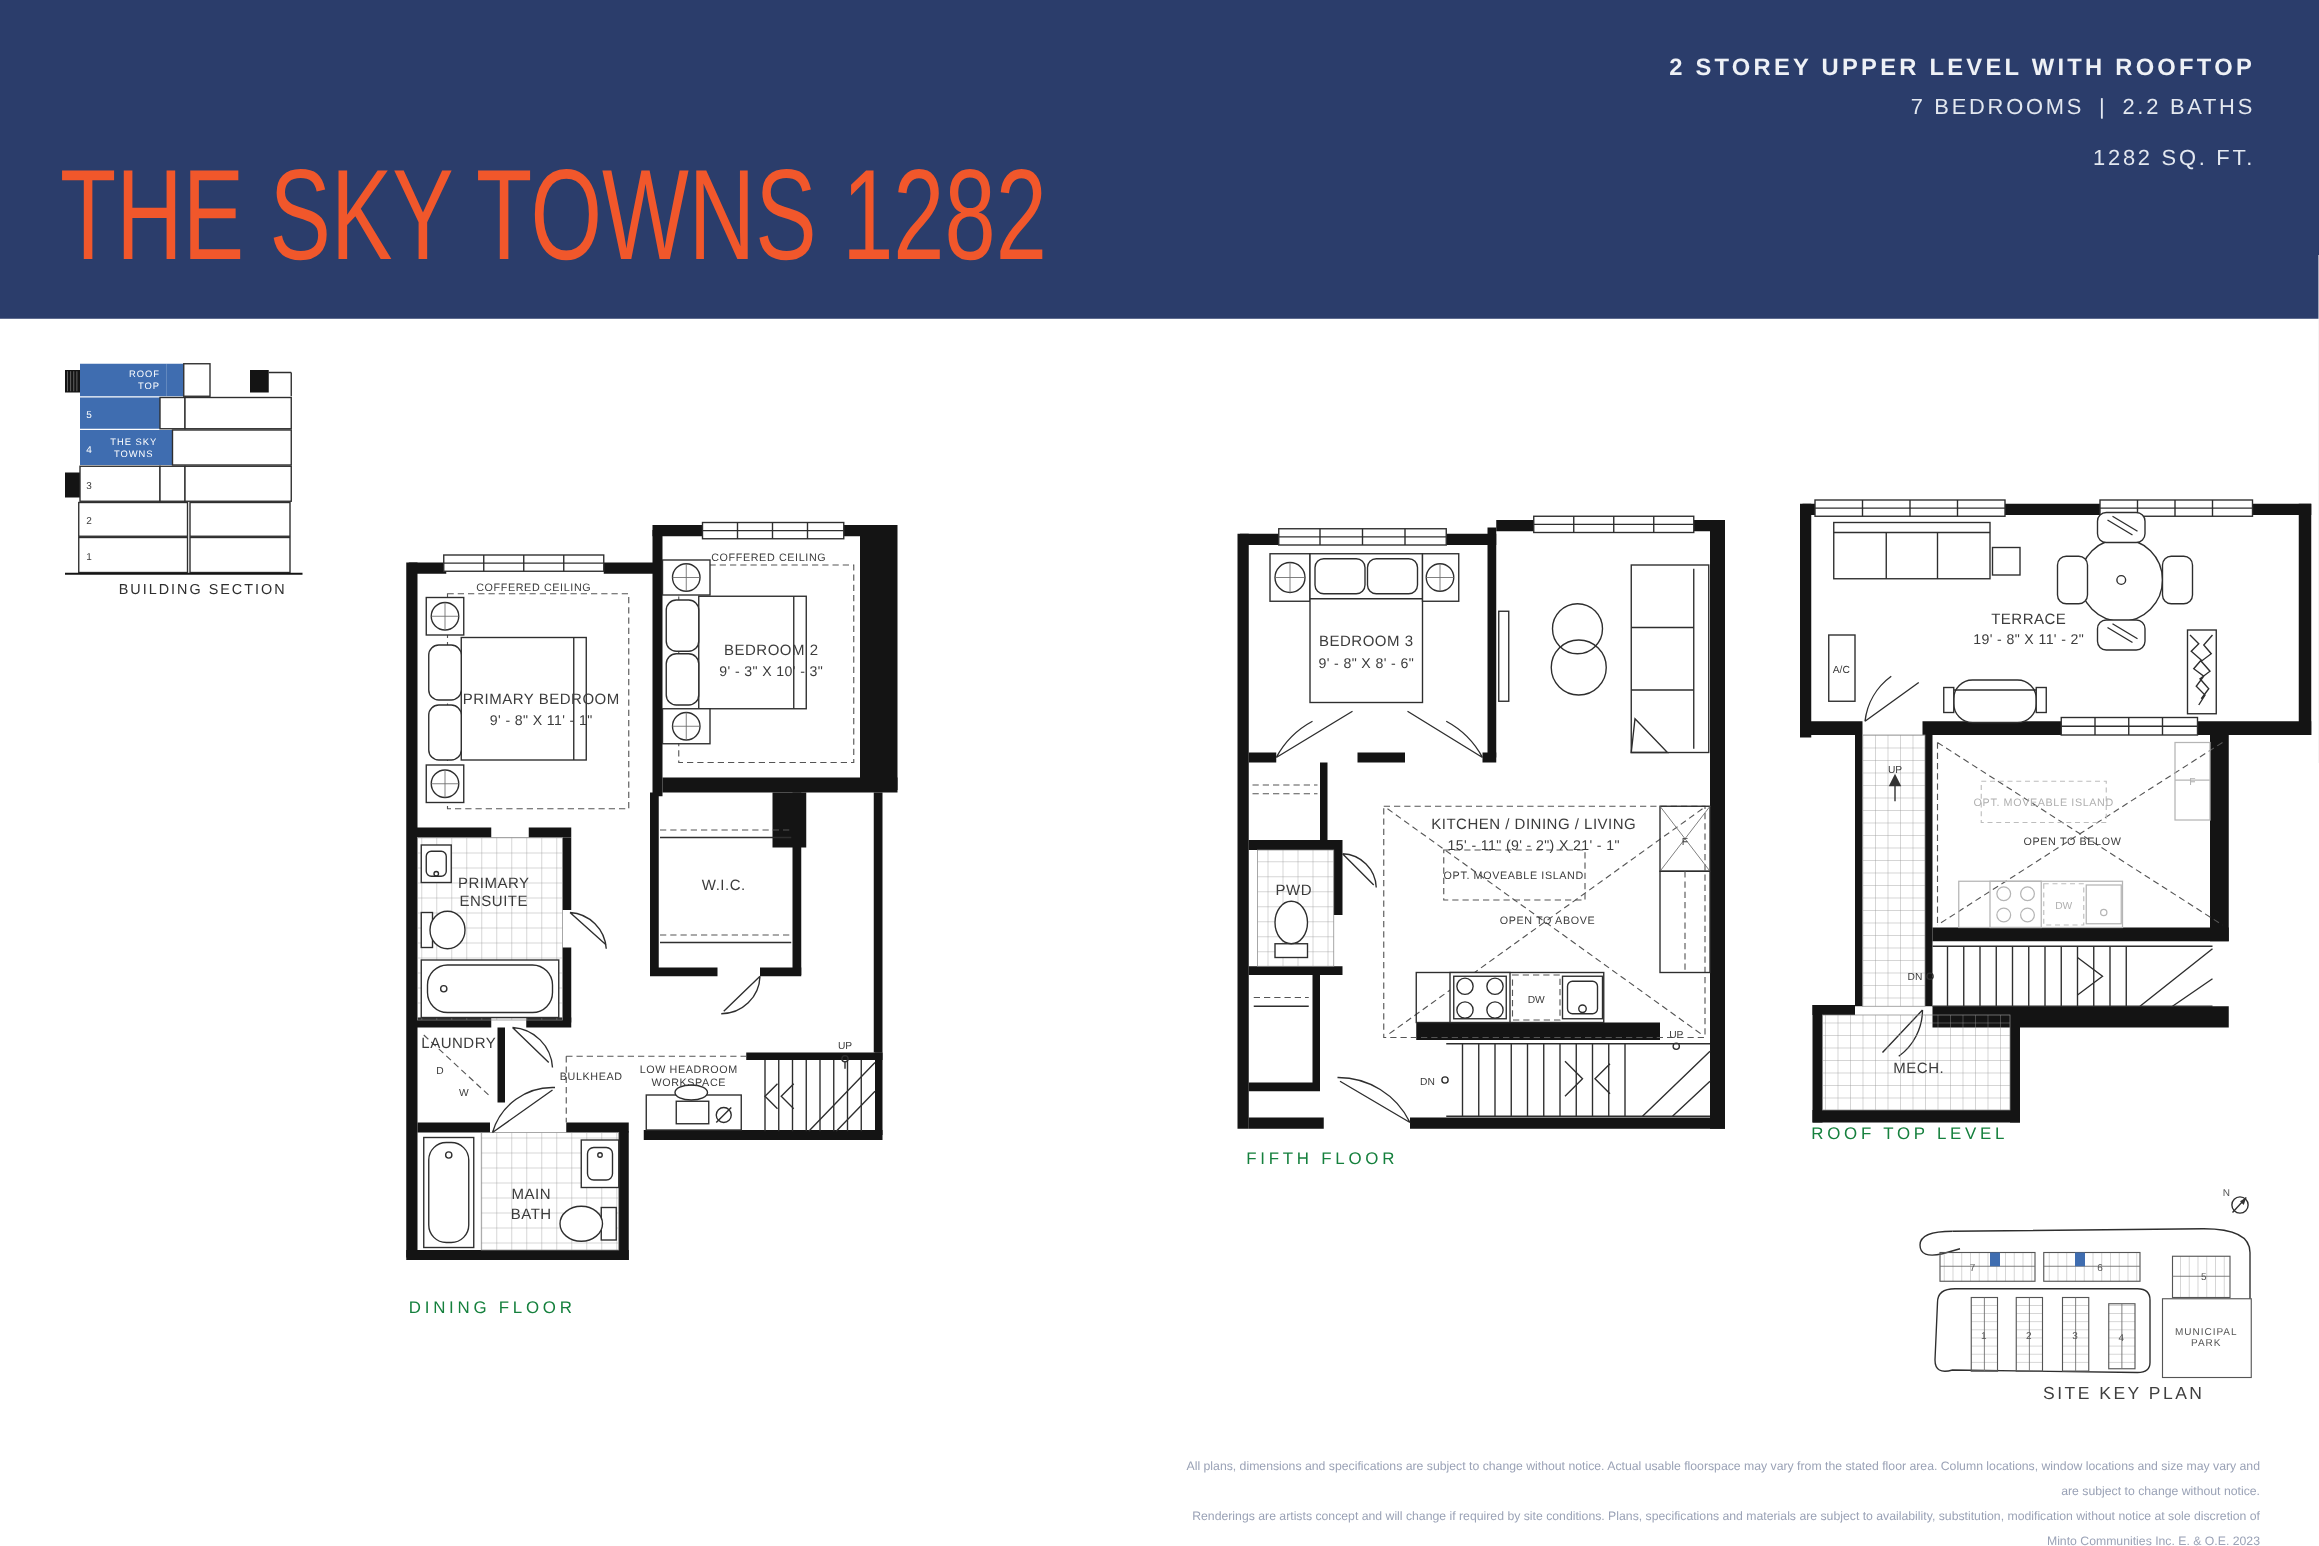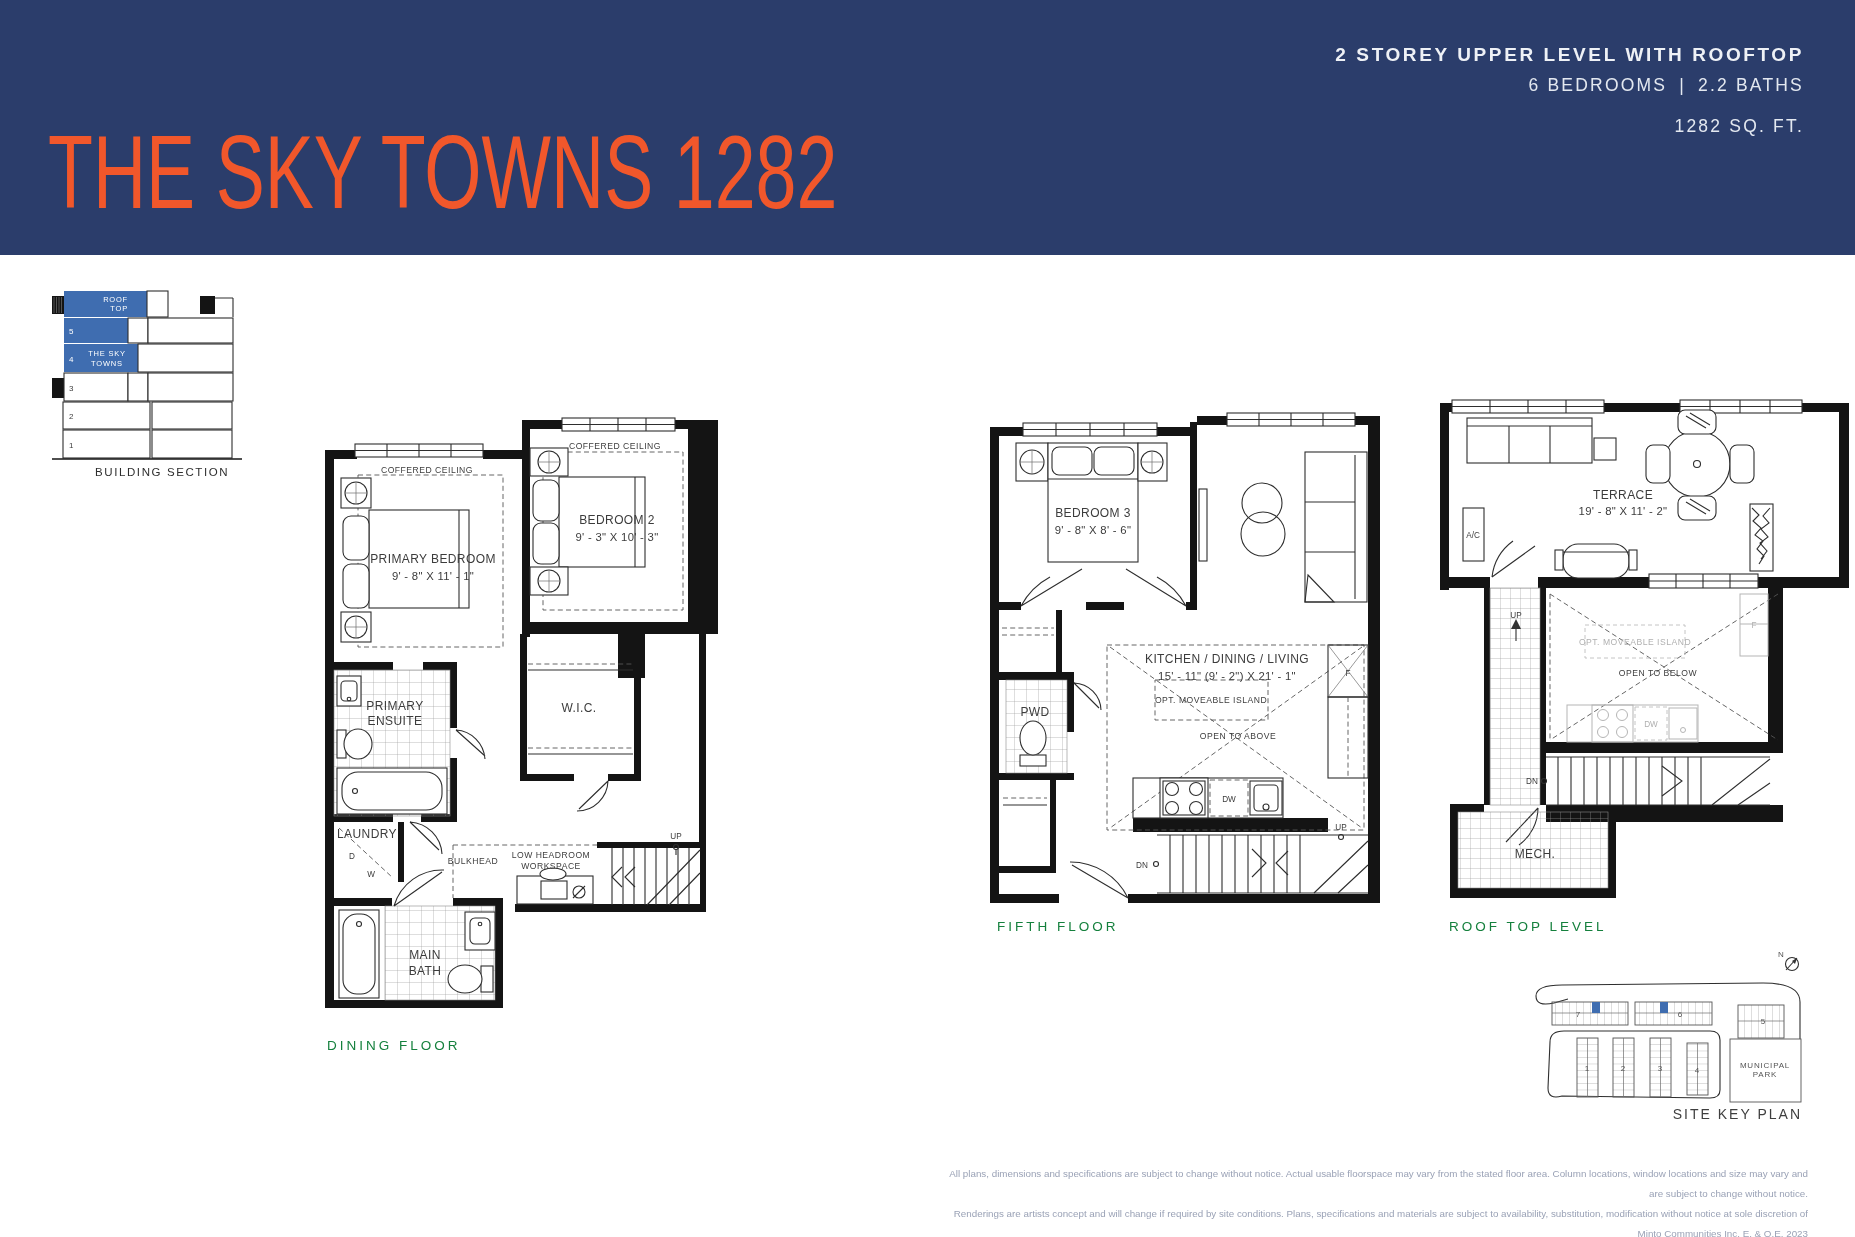--- a/index.html
+++ b/index.html
@@ -9,21 +9,21 @@
   .title{position:absolute;left:48px;top:52px;color:#f1572b;font-size:92px;font-weight:400;
          white-space:nowrap;transform:scale(0.80,1.12);transform-origin:left top;letter-spacing:0px;}
   .specs{position:absolute;right:51px;top:44px;text-align:right;color:#eef1f6;}
   .spec1{font-size:19px;font-weight:bold;letter-spacing:2.6px;}
   .spec2{font-size:17.5px;letter-spacing:2.2px;margin-top:9px;color:#e3e8f0;}
   .spec2 .sep{margin:0 12px;}
   .spec3{font-size:17.5px;letter-spacing:2.2px;margin-top:20px;color:#e3e8f0;}
   .abs{position:absolute;}
   .plan-cap{position:absolute;font-size:13.5px;letter-spacing:3px;color:#15803d;white-space:nowrap;}
   .bs-cap{position:absolute;font-size:11.5px;letter-spacing:1.6px;color:#2e2e2e;white-space:nowrap;}
-  .sk-cap{position:absolute;left:1596px;top:1106px;width:206px;text-align:right;
+  .sk-cap{position:absolute;left:1596px;top:1106px;width:206px;text-align:center;
           font-size:14px;letter-spacing:2px;color:#3f3f3f;white-space:nowrap;}
   .disclaimer{position:absolute;right:47px;top:1164px;width:860px;text-align:right;
               font-size:9.8px;line-height:20px;color:#9aa2b6;}
   
   svg{overflow:visible;}
   .w{fill:#141414;stroke:none;}
   .ln{fill:none;stroke:#2e2e2e;stroke-width:1.1;}
   .lt{fill:none;stroke:#6e6e6e;stroke-width:0.7;}
   .fx{fill:#ffffff;stroke:#2e2e2e;stroke-width:1.1;}
   .dsh{fill:none;stroke:#555;stroke-width:0.9;stroke-dasharray:5 3.2;}
@@ -59,21 +59,21 @@
         <path d="M0 0H21" fill="none" stroke="#8f8f8f" stroke-width="0.6"></path>
       </pattern>
     </defs>
   </svg>
 
   
   <header class="hdr">
     <h1 class="title">THE SKY TOWNS 1282</h1>
     <div class="specs">
       <div class="spec1">2 STOREY UPPER LEVEL WITH ROOFTOP</div>
-      <div class="spec2"><span>6 BEDROOMS</span><span class="sep">|</span><span>2.2 BATHS</span></div>
+      <div class="spec2"><span>7 BEDROOMS</span><span class="sep">|</span><span>2.2 BATHS</span></div>
       <div class="spec3">1282 SQ. FT.</div>
     </div>
   </header>
 
   
   <svg class="abs" style="left:50px;top:288px;" width="200" height="180" viewBox="0 0 200 180">
     <g>
       <rect class="w" x="2" y="8" width="12" height="18"></rect>
       <path class="lt" d="M4,9V25 M6.5,9V25 M9,9V25 M11.5,9V25"></path>
       <rect x="14" y="3" width="69" height="26" fill="#3f6db0"></rect>
@@ -513,21 +513,21 @@
     <text class="tx2" x="183" y="117" font-size="12">19' - 8" X 11' - 2"</text>
     <text class="tn" x="33" y="140" font-size="7">A/C</text>
     <text class="tn" x="76" y="220" font-size="8.5">UP</text>
     <text class="sm gtx" x="195" y="247" font-size="8">OPT. MOVEABLE ISLAND</text>
     <text class="sm" x="218" y="278" font-size="9.5">OPEN TO BELOW</text>
     <text class="tn gtx" x="211" y="329" font-size="7">DW</text>
     <text class="tn gtx" x="314" y="230" font-size="8">F</text>
     <text class="tn" x="92" y="386" font-size="8.5">DN</text>
     <text class="tx" x="95" y="460" font-size="11.5">MECH.</text>
   </svg>
-  <div class="plan-cap" style="left:1449px;top:919px;">ROOF TOP LEVEL</div>
+  <div class="plan-cap" style="left:1449px;top:899px;">ROOF TOP LEVEL</div>
 
   
   <svg class="abs" style="left:1520px;top:940px;" width="335" height="190" viewBox="0 0 335 190">
     <g>
       <circle class="ln" cx="272" cy="24" r="6.5"></circle>
       <line class="ln" x1="277" y1="18" x2="266" y2="30"></line>
       <path d="M277,18 L272,21 L275,24 Z" fill="#333"></path>
     </g>
     <g>
       <path class="ln" d="M42,45 L243,43 Q280,43 280,62 L280,160" stroke-width="1"></path>

